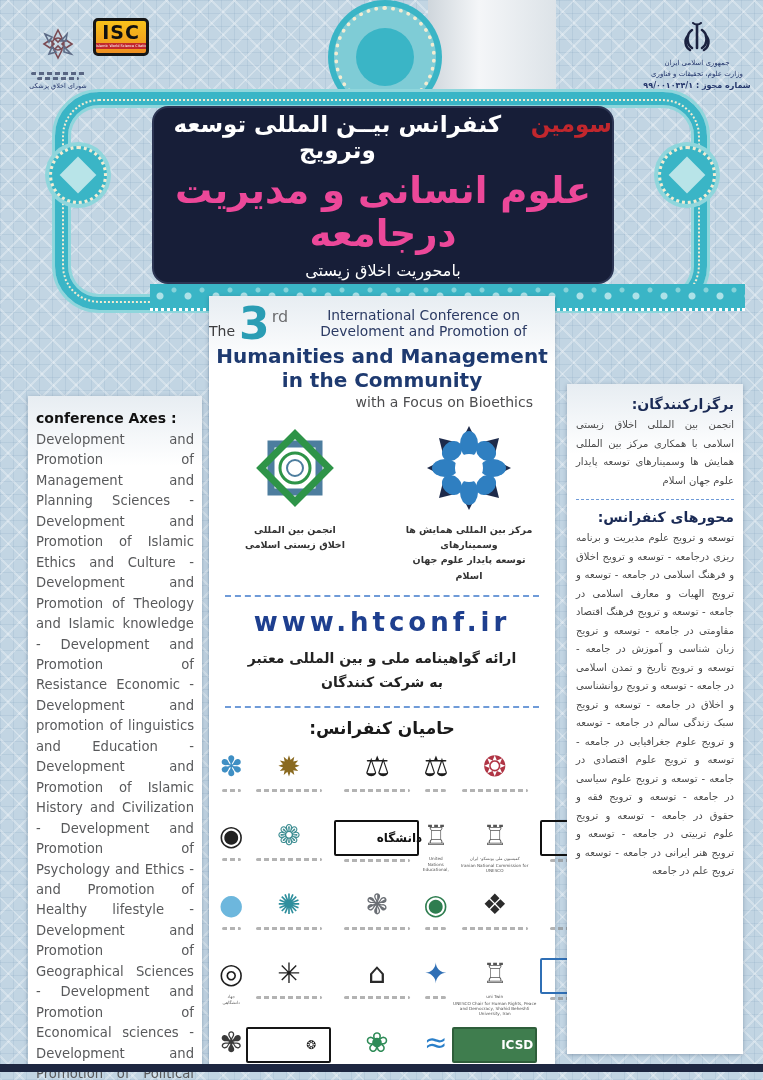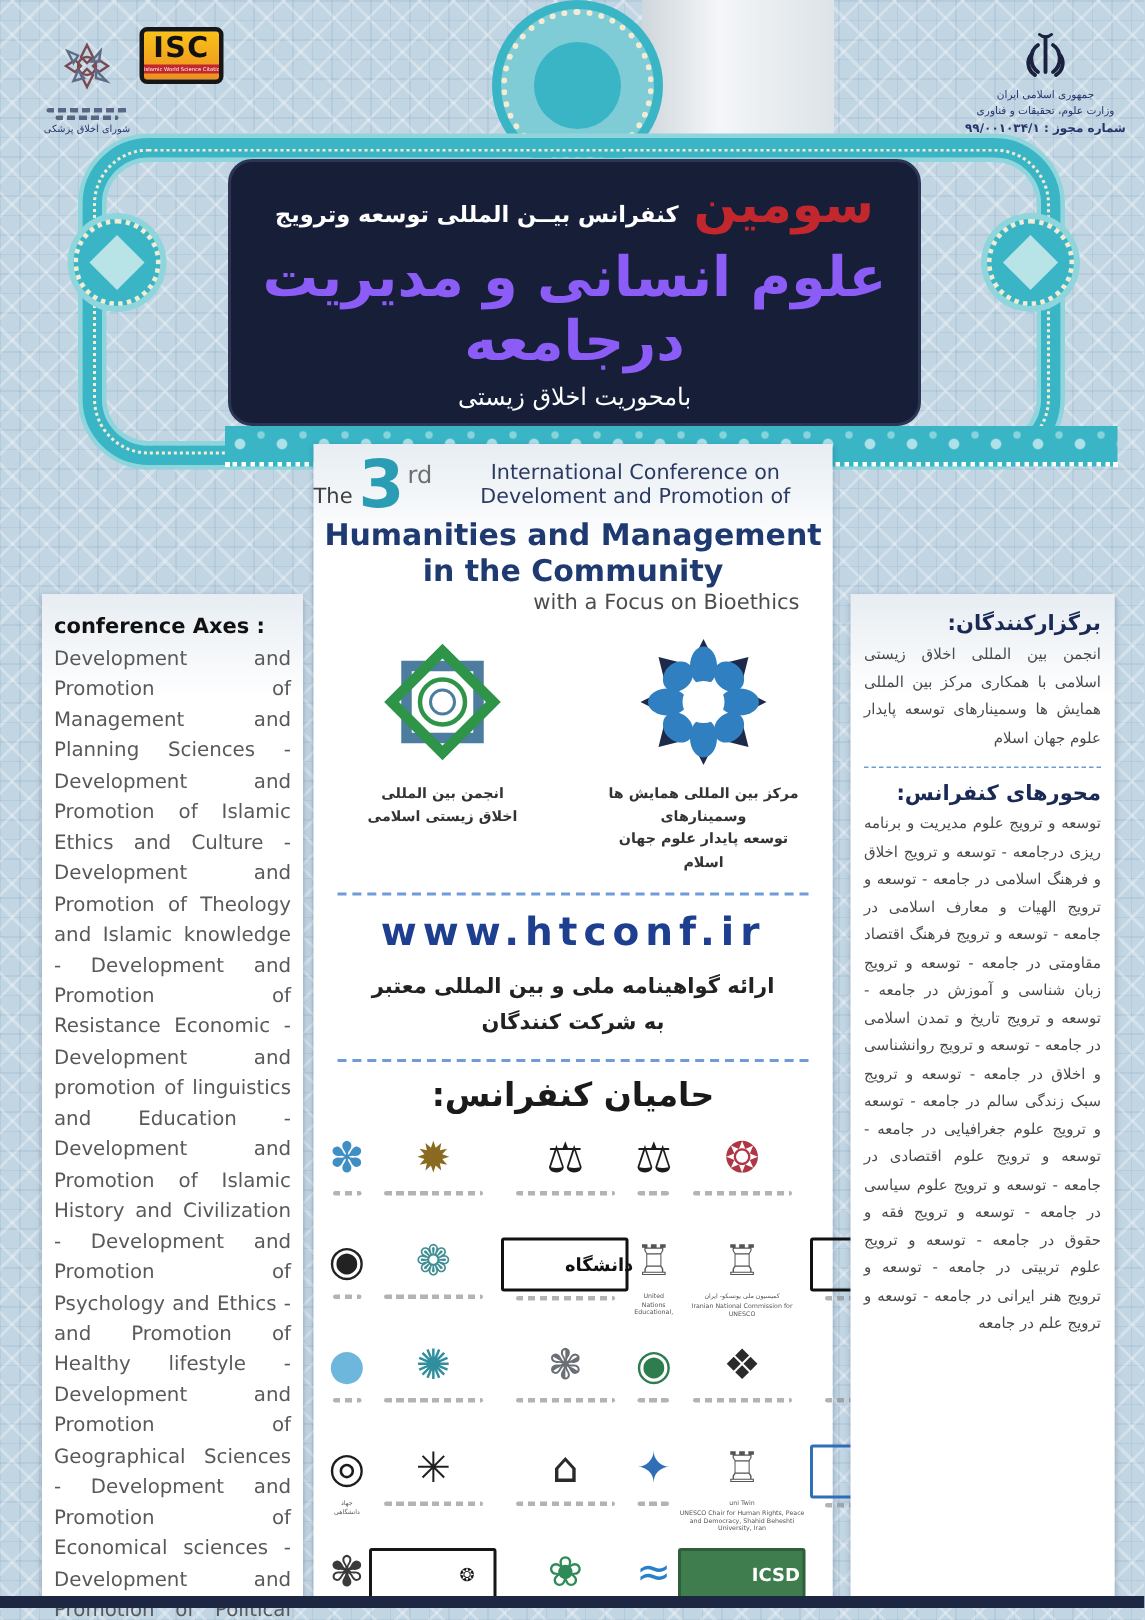--- a/index.html
+++ b/index.html
@@ -48,43 +48,43 @@
       #3ab5c6;
     border-bottom:3px dotted #ffffff;
   }
   .banner-navy{
     position:absolute;left:152px;top:106px;width:462px;height:178px;border-radius:16px;
     background:#171e38;border:2px solid #2c3553;box-sizing:border-box;
     display:flex;flex-direction:column;align-items:center;justify-content:center;gap:6px;
     direction:rtl;text-align:center;
   }
   .banner-line1{display:flex;direction:rtl;align-items:baseline;gap:10px;}
-  .banner-ordinal{color:#c1272d;font-size:34px;font-weight:bold;}
-  .banner-rest{color:#ffffff;font-size:15px;font-weight:bold;}
-  .banner-line2{color:#8b5cf6;font-size:37px;font-weight:bold;letter-spacing:1px;}
+  .banner-ordinal{color:#c1272d;font-size:23px;font-weight:bold;}
+  .banner-rest{color:#ffffff;font-size:23px;font-weight:bold;}
+  .banner-line2{color:#ec4899;font-size:37px;font-weight:bold;letter-spacing:1px;}
   .banner-line3{color:#ffffff;font-size:16px;font-weight:normal;}
   
   .ethics-logo{position:absolute;left:23px;top:26px;width:70px;height:76px;text-align:center;}
   .ethics-caption{font-size:6.5px;color:#23356b;margin-top:2px;direction:rtl;}
   .squiggle{height:3px;margin:2px 8px;border-radius:2px;
     background:repeating-linear-gradient(90deg,#3e4a6b 0 5px,transparent 5px 8px);opacity:.8;}
   .isc-badge{
     position:absolute;left:93px;top:18px;width:56px;height:38px;border:3px solid #161616;border-radius:5px;
     background:linear-gradient(#f8c21a,#ef8f1f);box-sizing:border-box;text-align:center;overflow:hidden;
   }
   .isc-text{font-size:19px;font-weight:bold;color:#111;line-height:22px;letter-spacing:1px;}
   .isc-sub{background:#c1272d;color:#fff;font-size:3.5px;line-height:6px;white-space:nowrap;}
   .gov-block{position:absolute;left:638px;top:22px;width:118px;text-align:center;direction:rtl;}
   .gov-line{font-size:7px;color:#23356b;line-height:1.5;}
   .gov-license{font-size:8px;color:#23356b;font-weight:bold;margin-top:2px;}
   
   .col{position:absolute;background:linear-gradient(#e7edf2,#ffffff 70px);box-shadow:0 1px 4px rgba(40,60,90,.35);}
   .col-left{left:28px;top:396px;width:174px;height:670px;padding:10px 8px;box-sizing:border-box;}
   .col-center{left:209px;top:296px;width:346px;height:770px;}
-  .col-right{left:567px;top:396px;width:176px;height:670px;padding:10px 9px;box-sizing:border-box;direction:rtl;}
+  .col-right{left:567px;top:384px;width:176px;height:670px;padding:10px 9px;box-sizing:border-box;direction:rtl;}
   .bottom-bar{position:absolute;left:0;top:1064px;width:763px;height:8px;background:#1e2741;}
   
   .axes-heading-en{font-size:14px;font-weight:bold;color:#111;margin:4px 0 4px 0;}
   .axes-body-en{font-size:13.2px;color:#58595b;line-height:1.55;text-align:justify;}
   
   .fa-heading{font-size:14px;font-weight:bold;color:#1a2a55;margin:2px 0 4px 0;}
   .fa-body{font-size:10px;color:#4a4a4a;line-height:1.85;text-align:justify;}
   .dash-divider-side{border:none;border-top:1.5px dashed #6f9bd8;margin:9px 0;}
   
   .title-block{padding-top:10px;text-align:center;}
@@ -96,21 +96,21 @@
   .title-line2{font-size:20px;font-weight:bold;color:#1e3a70;margin-top:2px;}
   .title-line3{font-size:14px;color:#4d4d4f;text-align:right;padding-right:22px;margin-top:2px;}
   .org-logos{display:flex;justify-content:center;align-items:flex-start;gap:34px;margin-top:16px;}
   .org-logo{text-align:center;width:140px;}
   .org-caption{font-size:9.5px;font-weight:bold;color:#333;line-height:1.6;margin-top:8px;direction:rtl;}
   .dash-divider{border:none;border-top:2px dashed #6f9bd8;margin:12px 16px 10px 16px;}
   .city-year{font-size:26px;font-weight:bold;color:#c1272d;text-align:center;direction:rtl;margin-top:4px;}
   .website{font-size:26px;font-weight:bold;color:#1e3f8f;text-align:center;letter-spacing:4px;margin-top:6px;}
   .cert-note{font-size:14px;font-weight:bold;color:#222;text-align:center;direction:rtl;line-height:1.7;
     max-width:270px;margin:10px auto 0 auto;}
-  .supporters-heading{font-size:22px;font-weight:bold;color:#1a1a1a;text-align:center;direction:rtl;margin:4px 0 6px 0;}
+  .supporters-heading{font-size:17px;font-weight:bold;color:#1a1a1a;text-align:center;direction:rtl;margin:4px 0 6px 0;}
   
   .sponsor-grid{display:grid;grid-template-columns:repeat(6,1fr);column-gap:3px;row-gap:7px;padding:4px 10px;}
   .sponsor-cell{text-align:center;min-height:62px;}
   .sponsor-icon{height:38px;display:flex;align-items:center;justify-content:center;font-size:28px;line-height:38px;}
   .sponsor-icon.boxed{width:36px;height:32px;margin:3px auto;border:2px solid currentColor;
     font-size:12px;font-weight:bold;border-radius:2px;padding-left:45px;}
   .sponsor-caption{font-size:4.2px;color:#555;line-height:1.25;max-height:16px;overflow:hidden;margin-top:1px;}
   .scribble{height:3px;width:78%;margin:3px auto 0 auto;border-radius:2px;opacity:.65;
     background:repeating-linear-gradient(90deg,#8a8a8a 0 5px,transparent 5px 8px);}
 </style>

